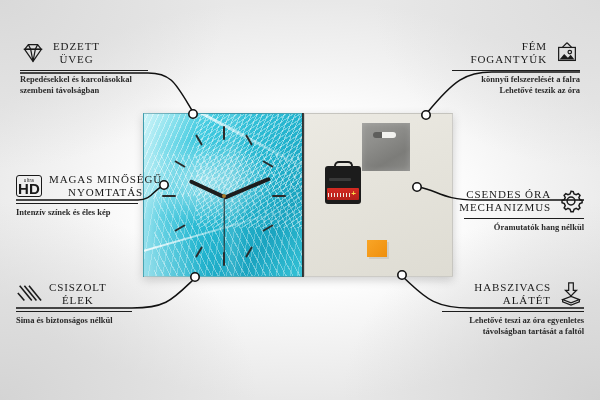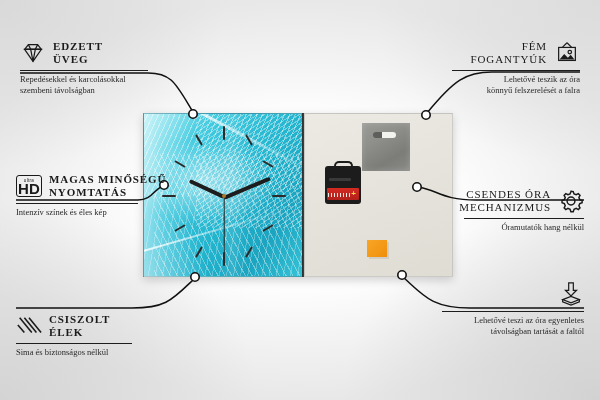--- a/index.html
+++ b/index.html
@@ -118,26 +118,26 @@
   
   .callout{position:absolute;}
   .co-head{display:flex;align-items:center;gap:7px;}
   .co-left .co-head{justify-content:flex-start;}
   .co-right .co-head{justify-content:flex-end;margin-left:16px;}
   .co-title{
     font-family:"Liberation Serif",serif;
     font-size:11px;line-height:13px;letter-spacing:.9px;
     color:#1a1a1a;text-transform:uppercase;font-weight:normal;white-space:nowrap;
   }
-  .co-left .co-title{text-align:left;font-weight:bold;}
+  .co-left .co-title{text-align:center;}
   .co-right .co-title{text-align:right;}
   .co-rule{height:1px;background:#1d1d1d;margin:4px 0 3px;}
   .co-desc{
     font-family:"Liberation Serif",serif;
-    font-size:8.5px;line-height:10.5px;color:#2a2a2a;white-space:nowrap;
+    font-size:8.5px;line-height:10.5px;color:#2a2a2a;white-space:nowrap;font-weight:bold;
   }
   .co-left .co-desc{text-align:left;}
   .co-right .co-desc{text-align:right;}
   .ico{width:26px;height:26px;flex:0 0 26px;display:block;}
   .hd-badge{
     width:26px;height:21px;border:1.4px solid #1a1a1a;border-radius:3px;
     display:flex;flex-direction:column;align-items:center;justify-content:center;
     font-family:"Liberation Sans",sans-serif;color:#1a1a1a;box-sizing:border-box;
   }
   .hd-badge .u{font-size:4.5px;line-height:4.5px;letter-spacing:.3px;}
@@ -253,21 +253,21 @@
       </div>
       <div>
         <div class="co-title">MAGAS MINŐSÉGŰ</div>
         <div class="co-title">NYOMTATÁS</div>
       </div>
     </div>
     <div class="co-rule"></div>
     <div class="co-desc">Intenzív színek és éles kép</div>
   </div>
 
-  <div class="callout co-left" style="left:16px;top:281px;width:116px;margin-top:32px;">
+  <div class="callout co-left" style="left:16px;top:281px;width:116px;">
     <div class="co-head">
       <svg class="ico" viewBox="0 0 28 28">
         <g stroke="#1a1a1a" stroke-width="1.7" stroke-linecap="butt">
           <path d="M4 5 L17 21"></path>
           <path d="M9 5 L22 21"></path>
           <path d="M14 5 L27 21"></path>
           <path d="M2 13 L9 21"></path>
         </g>
       </svg>
       <div>
@@ -288,22 +288,22 @@
       <svg class="ico" viewBox="0 0 28 28">
         <g fill="none" stroke="#1a1a1a" stroke-width="1.3">
           <path d="M14 3 L9 8 M14 3 L19 8"></path>
           <rect x="5" y="8" width="18" height="14"></rect>
           <circle cx="17" cy="13" r="1.9"></circle>
           <path d="M6 21 L11 15 L15 19 L18 16 L22 21 Z" fill="#1a1a1a" stroke="none"></path>
         </g>
       </svg>
     </div>
     <div class="co-rule"></div>
+    <div class="co-desc">könnyű felszerelését a falra</div>
     <div class="co-desc">Lehetővé teszik az óra</div>
-    <div class="co-desc">könnyű felszerelését a falra</div>
   </div>
 
   <div class="callout co-right" style="left:464px;top:188px;width:120px;">
     <div class="co-head">
       <div>
         <div class="co-title">CSENDES ÓRA</div>
         <div class="co-title">MECHANIZMUS</div>
       </div>
       <svg class="ico" viewBox="0 0 28 28">
         <g fill="none" stroke="#1a1a1a" stroke-width="1.6">
@@ -311,20 +311,24 @@
           <circle cx="14" cy="14" r="4.2"></circle>
         </g>
       </svg>
     </div>
     <div class="co-rule"></div>
     <div class="co-desc">Óramutatók hang nélkül</div>
   </div>
 
   <div class="callout co-right" style="left:442px;top:281px;width:142px;">
     <div class="co-head">
+      <div>
+        <div class="co-title">HABSZIVACS</div>
+        <div class="co-title">ALÁTÉT</div>
+      </div>
       <svg class="ico" viewBox="0 0 28 28">
         <g fill="none" stroke="#1a1a1a" stroke-width="1.3">
           <path d="M11.5 2 L11.5 10 L8 10 L14 16 L20 10 L16.5 10 L16.5 2 Z"></path>
           <path d="M5 20 L14 16.5 L23 20 L14 23.5 Z"></path>
           <path d="M5 20 L5 22.5 L14 26 L23 22.5 L23 20"></path>
         </g>
       </svg>
     </div>
     <div class="co-rule"></div>
     <div class="co-desc">Lehetővé teszi az óra egyenletes</div>

